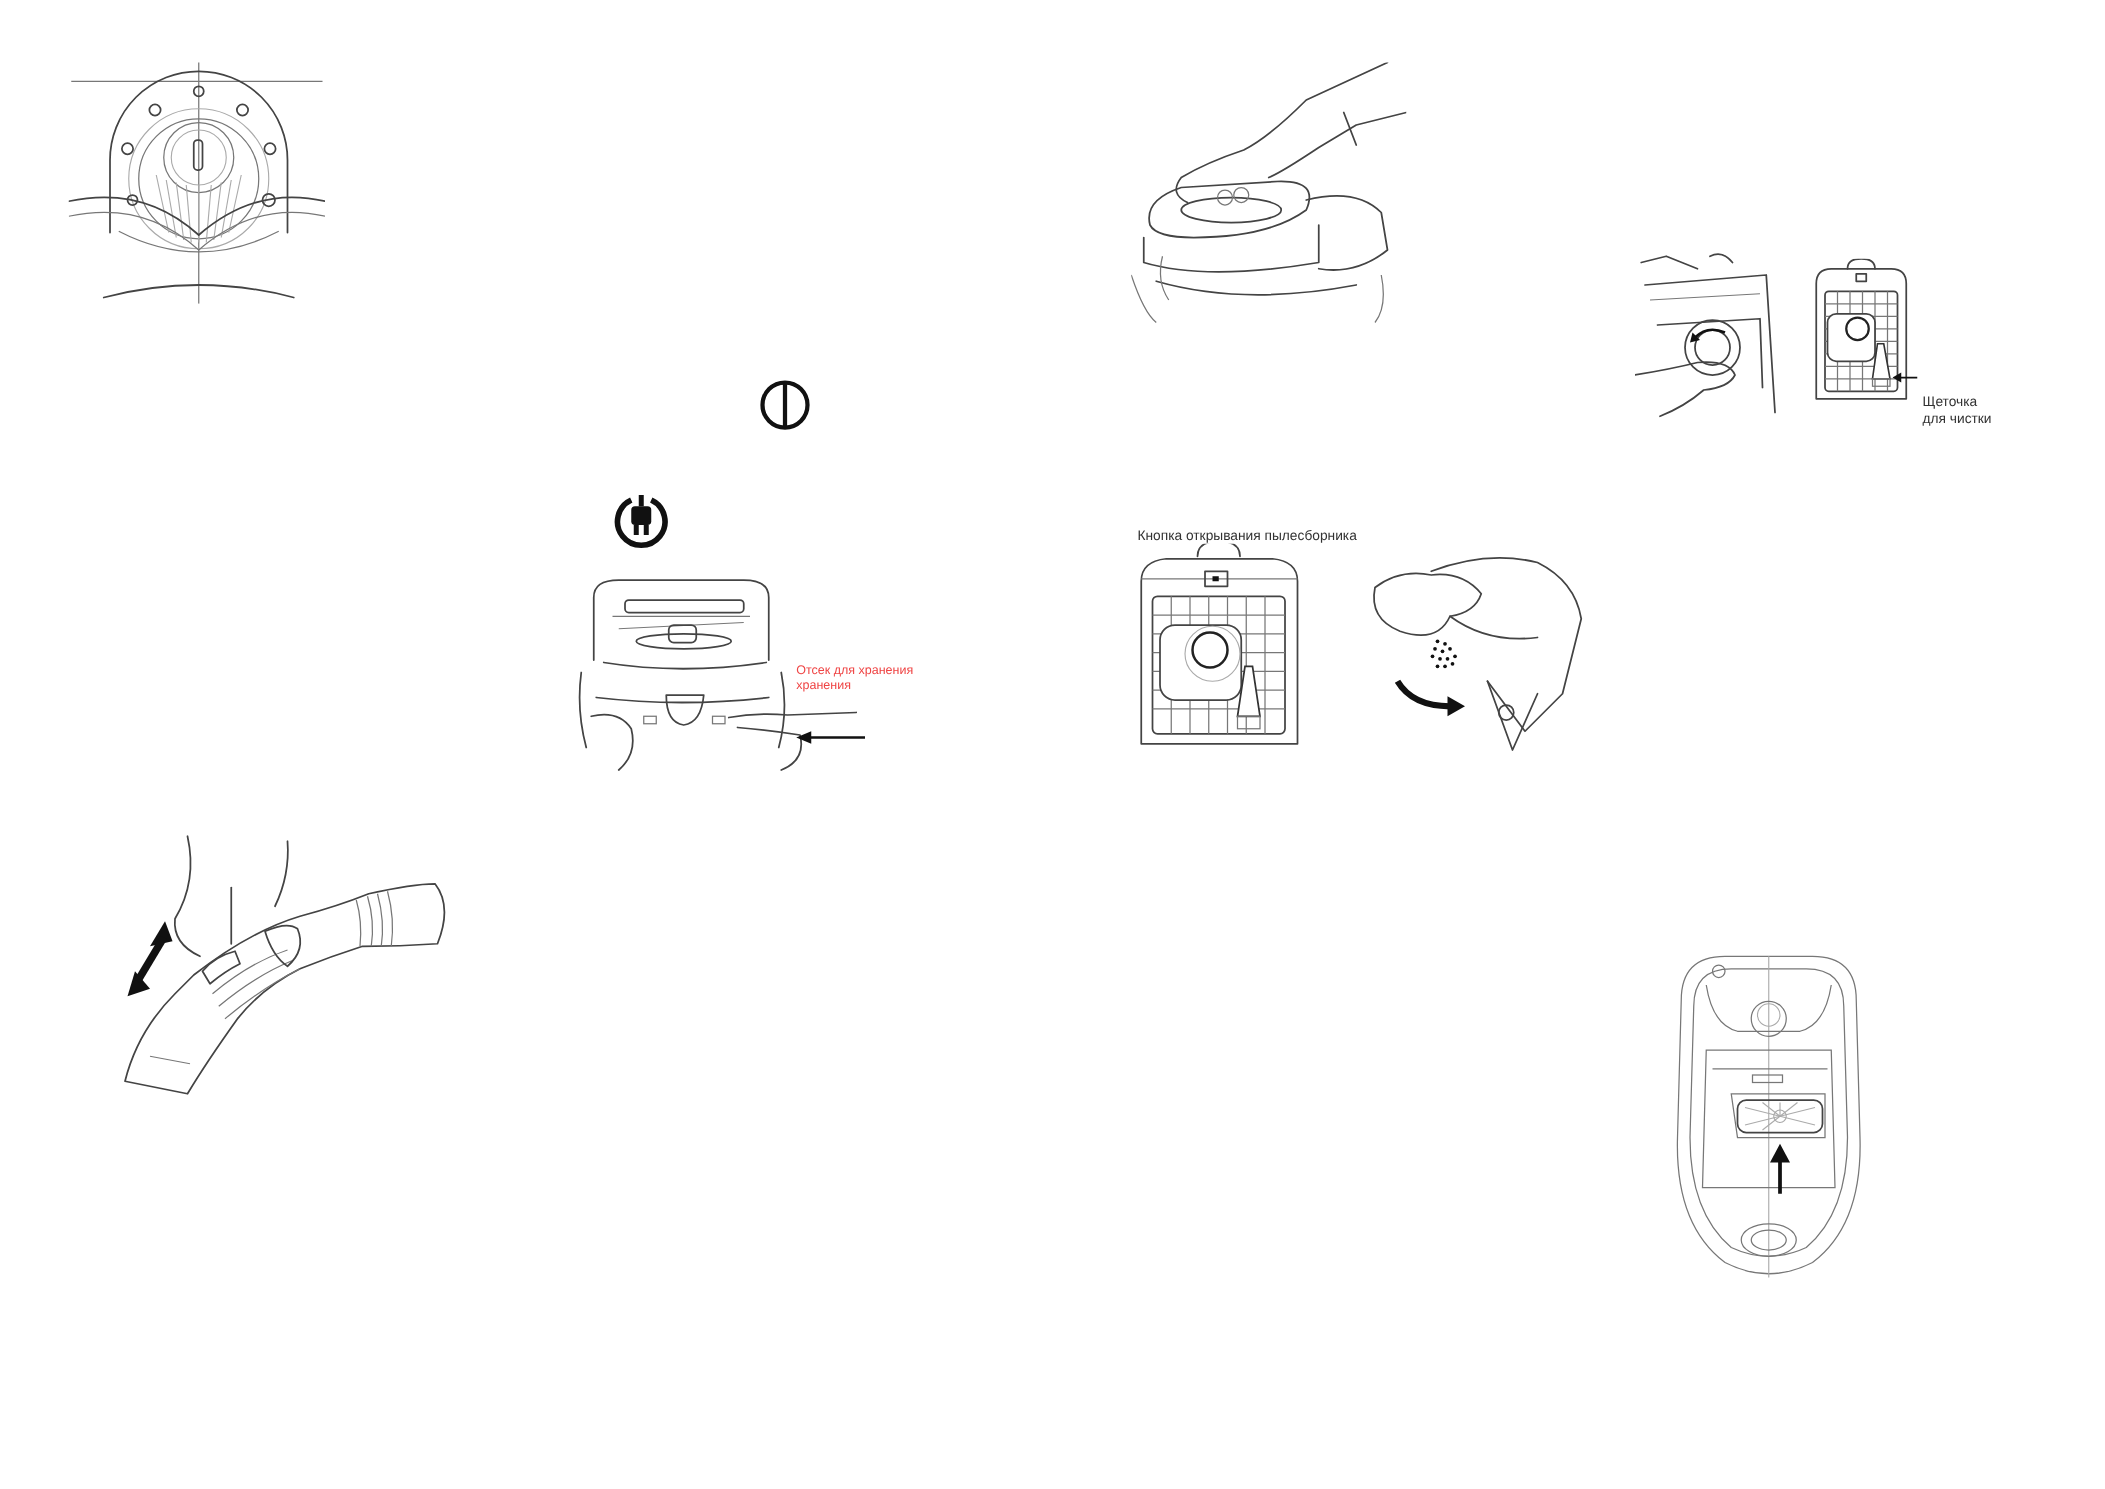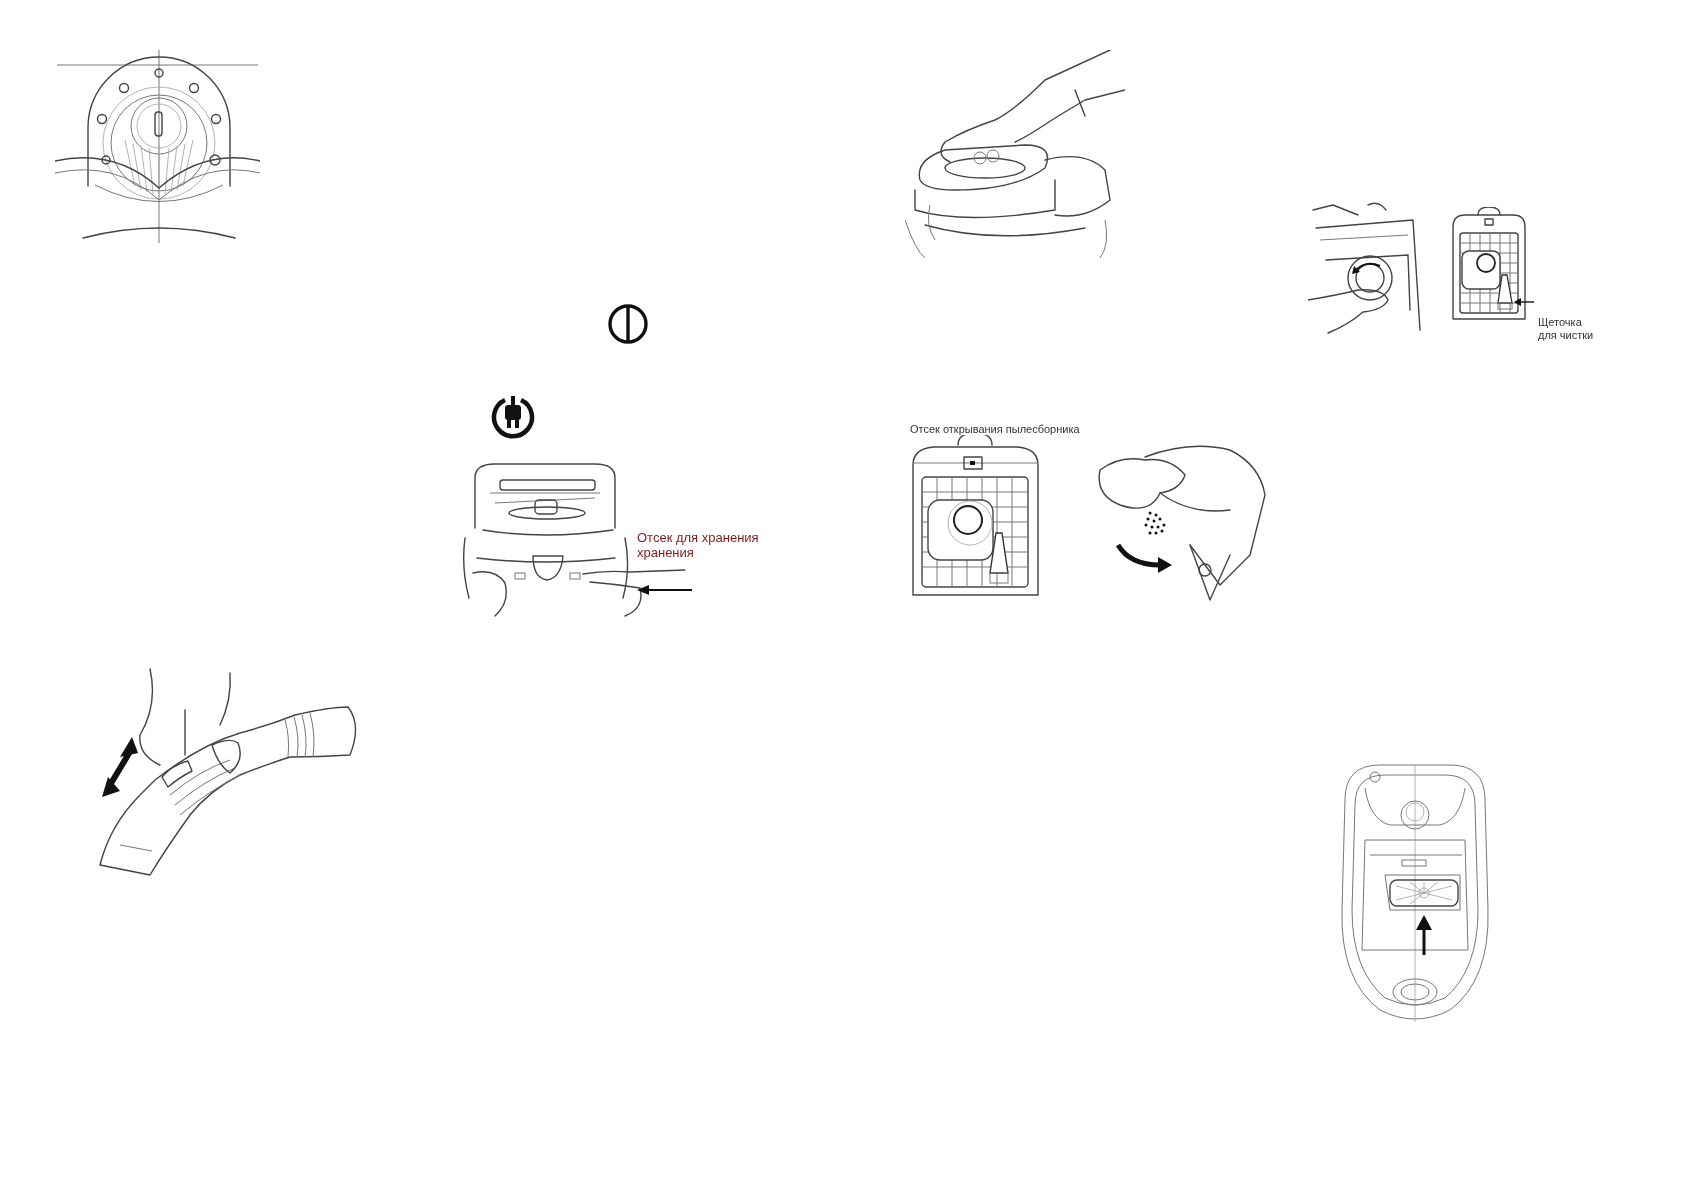--- a/index.html
+++ b/index.html
@@ -1,21 +1,21 @@
 <!DOCTYPE html>
 <html><head>
   <meta charset="utf-8">
   <style>
     html, body { margin: 0; padding: 0; background: #ffffff; }
     body { width: 1684px; height: 1191px; position: relative; overflow: hidden;
            font-family: "Liberation Sans", sans-serif; color: #111; }
     .fig { position: absolute; }
     .fig svg { display: block; width: 100%; height: 100%; }
     .caption { position: absolute; white-space: nowrap; line-height: 1.15; }
-    .cap-large { font-size: 13px; color: #7f1d1d; }
+    .cap-large { font-size: 10px; color: #ef4444; }
     .cap-small { font-size: 11px; color: #333; }
     .stroke { fill: none; stroke: #444; stroke-width: 1.4; stroke-linecap: round; stroke-linejoin: round; }
     .thin { fill: none; stroke: #777; stroke-width: 1; }
     .faint { fill: none; stroke: #aaa; stroke-width: 0.9; }
     .solid { fill: #111; stroke: none; }
   </style>
 </head>
 <body>
 
 <div class="fig" style="left:55px;top:48px;width:205px;height:195px;">
@@ -157,21 +157,21 @@
       <line x1="14" y1="117" x2="120" y2="117"></line>
         <line x1="14" y1="132" x2="120" y2="132"></line>
     </g>
     <rect x="20" y="65" width="65" height="60" rx="12" fill="#fff" stroke="#444" stroke-width="1.4"></rect>
     <circle class="faint" cx="62" cy="88" r="22"></circle>
     <circle cx="60" cy="85" r="14" fill="#fff" stroke="#222" stroke-width="2"></circle>
     <path d="M88 98 L94 98 L100 138 L82 138 Z" fill="#fff" stroke="#333" stroke-width="1.4"></path>
     <rect class="thin" x="82" y="138" width="18" height="10"></rect>
   </svg>
 </div>
-<div class="caption cap-small" style="left:910px;top:423px;">Отсек открывания пылесборника</div>
+<div class="caption cap-small" style="left:910px;top:423px;">Кнопка открывания пылесборника</div>
 
 <div class="fig" style="left:1090px;top:435px;width:180px;height:170px;">
   <svg viewBox="0 0 180 170">
     <path class="stroke" d="M10 35 Q30 20 55 25 Q80 22 95 40 Q90 55 70 58 Q60 80 30 70 Q5 60 10 35 Z"></path>
     <path class="stroke" d="M55 22 Q100 5 140 15 Q170 30 175 60 L160 120 L130 150 L100 110"></path>
     <path class="stroke" d="M70 58 Q100 80 140 75 M100 110 L120 165 L140 120"></path>
     <circle class="stroke" cx="115" cy="135" r="6"></circle>
     <g class="solid">
       <circle cx="60" cy="78" r="1.5"></circle>
         <circle cx="66" cy="80" r="1.5"></circle>

